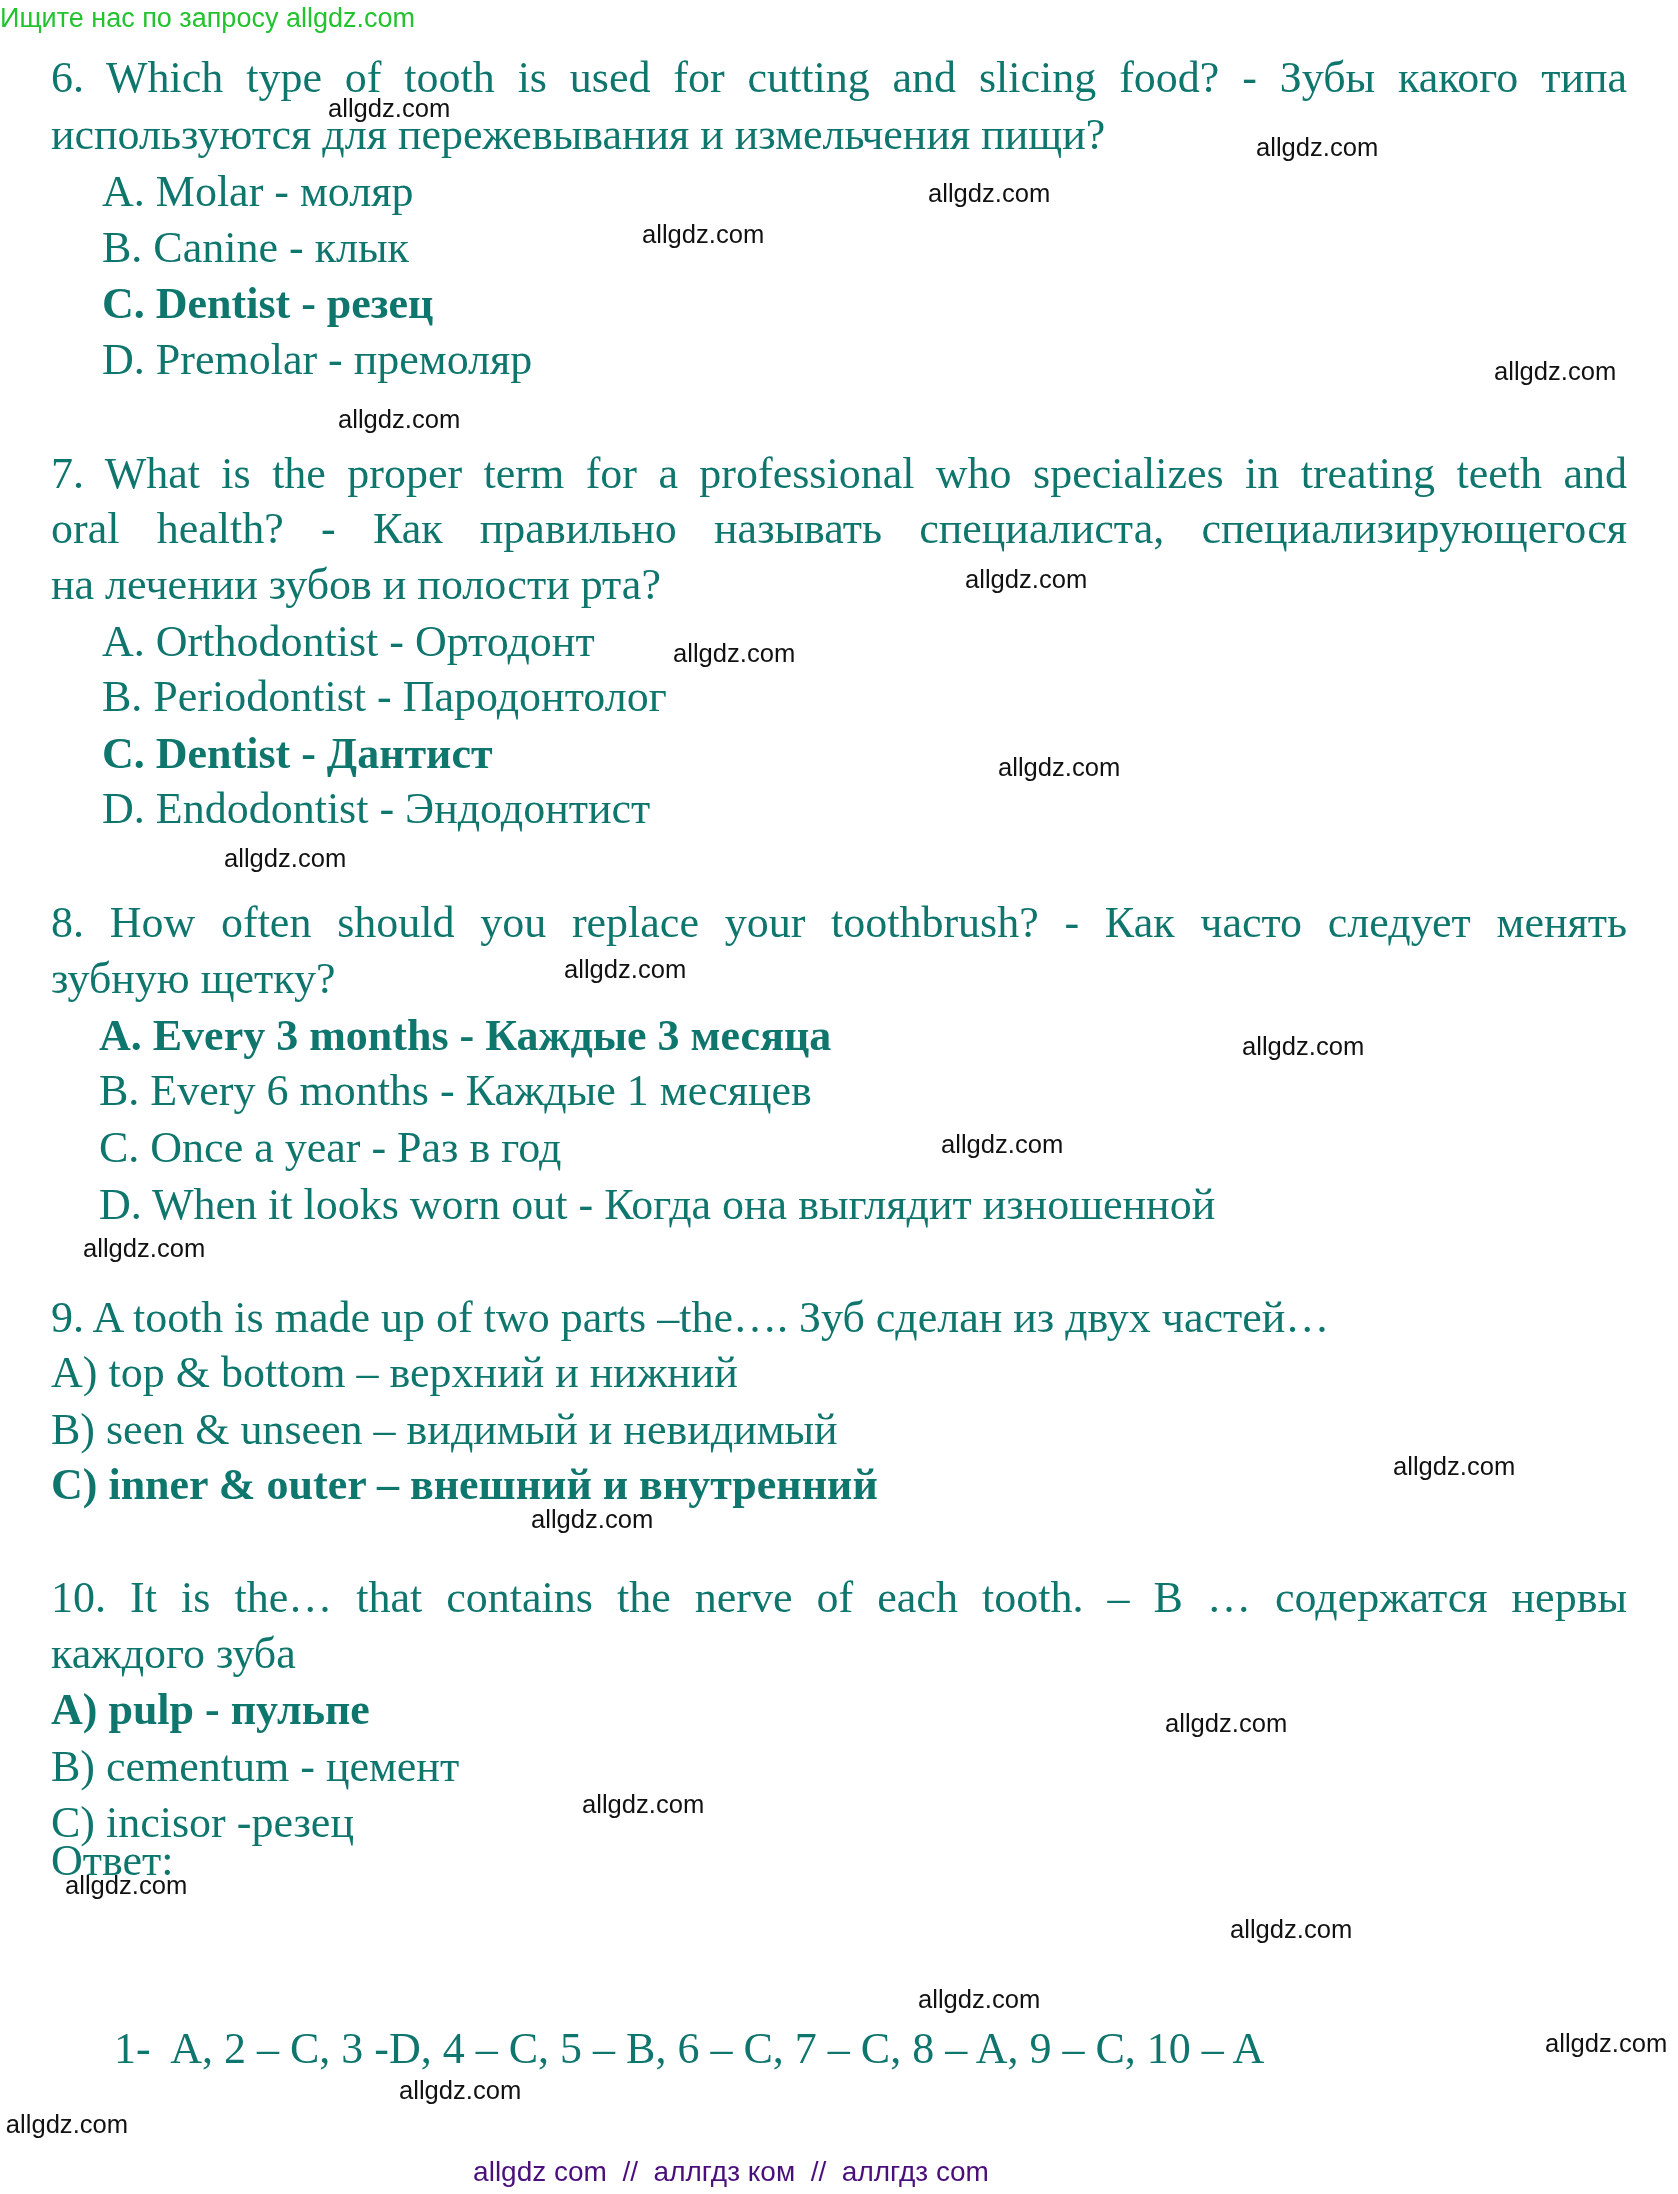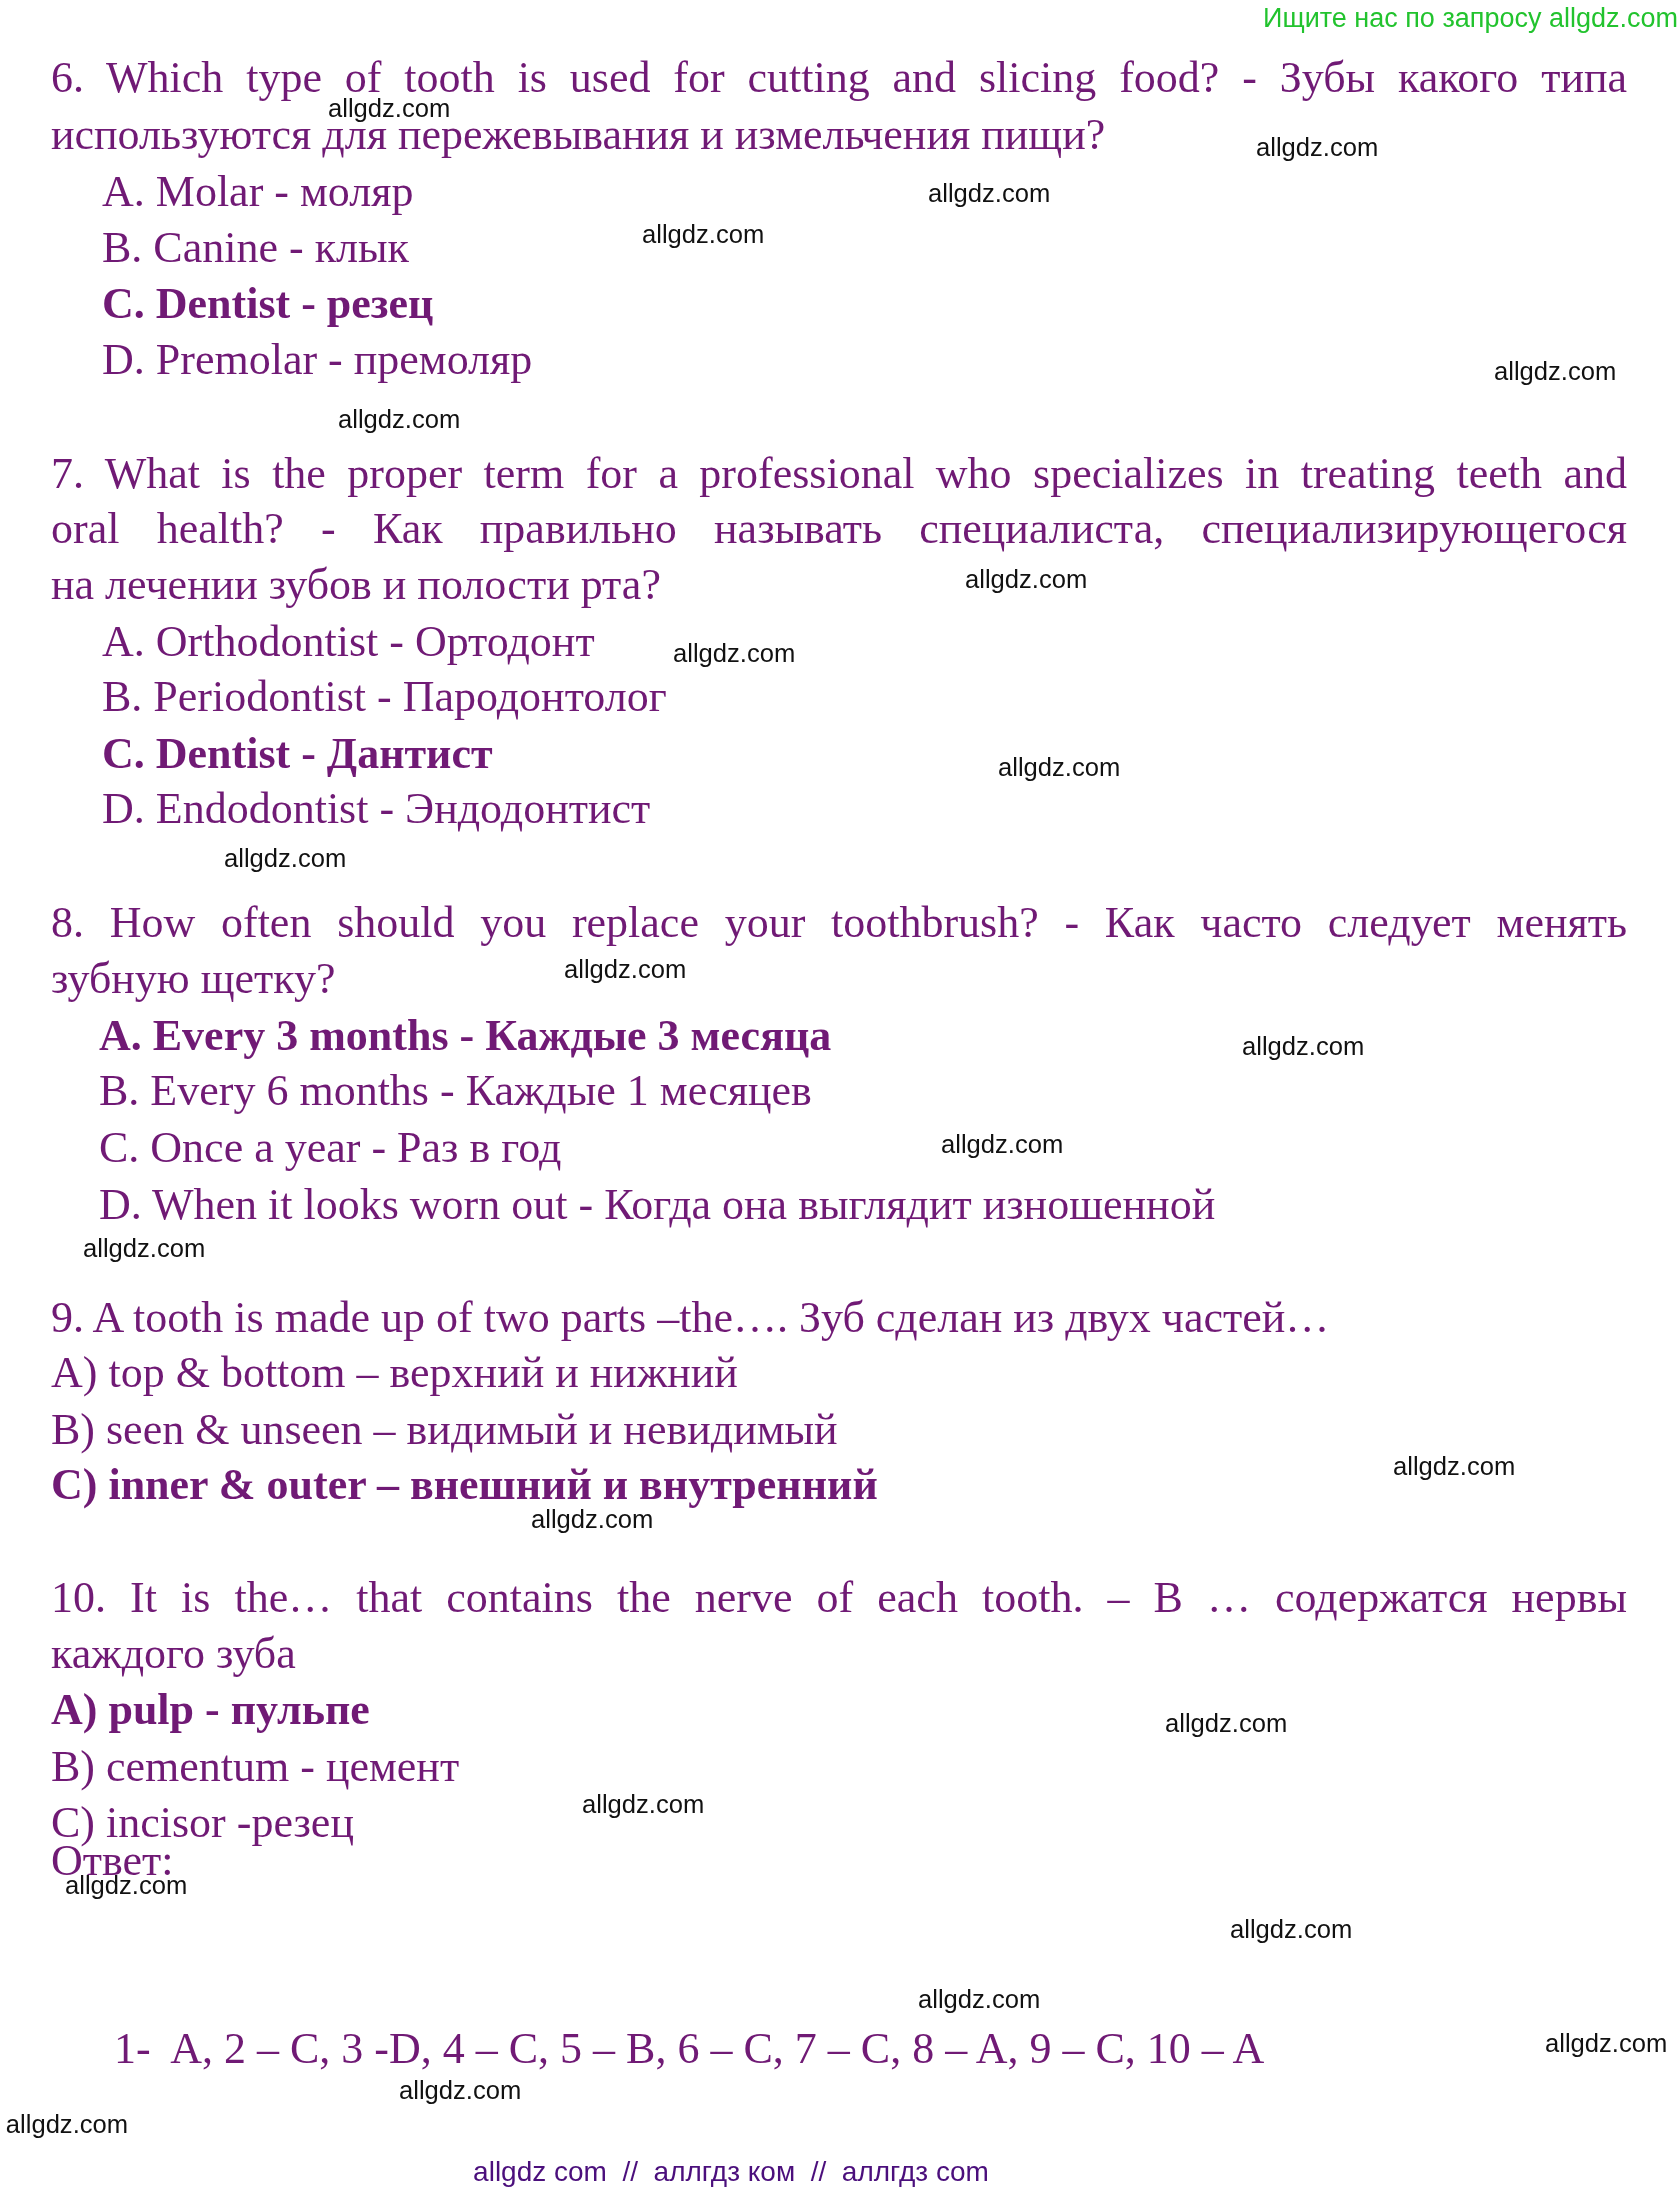--- a/index.html
+++ b/index.html
@@ -1,21 +1,21 @@
 <!DOCTYPE html>
 <html style="font-size:13.2px"><head>
 <meta charset="utf-8">
 <style>
   html, body { margin: 0; padding: 0; background: #ffffff; }
   body { width: 1678px; height: 2194px; position: relative; overflow: hidden; }
   .page { position: absolute; left: 0; top: 0; width: 1678px; height: 2194px; }
-  .header { position: absolute; top: 1.7px; left: 0; width: 1678px; text-align: right;
+  .header { position: absolute; top: 1.7px; left: 0; width: 1678px; text-align: left;
             font-family: "Liberation Sans", sans-serif; font-size: 27px; color: #22c32e; line-height: 33px; }
   .line { position: absolute; font-family: "Liberation Serif", serif; font-size: 44px;
-          line-height: 56px; color: #701a75; white-space: nowrap; }
+          line-height: 56px; color: #0f766e; white-space: nowrap; }
   .q { left: 51px; width: 1576px; }
   .justify { text-align: justify; text-align-last: justify; }
   .opt { left: 102px; }
   .opt8 { left: 99px; }
   .opt9 { left: 51px; }
   .bold { font-weight: bold; }
   .wm { position: absolute; font-family: "Liberation Sans", sans-serif; font-size: 25.6px;
         color: #111; line-height: 30px; white-space: nowrap; }
   .footer { position: absolute; top: 2155px; left: 0; width: 1462px; text-align: center;
             font-family: "Liberation Sans", sans-serif; font-size: 28px; color: #4b0f7c; line-height: 33px; white-space: pre; }

